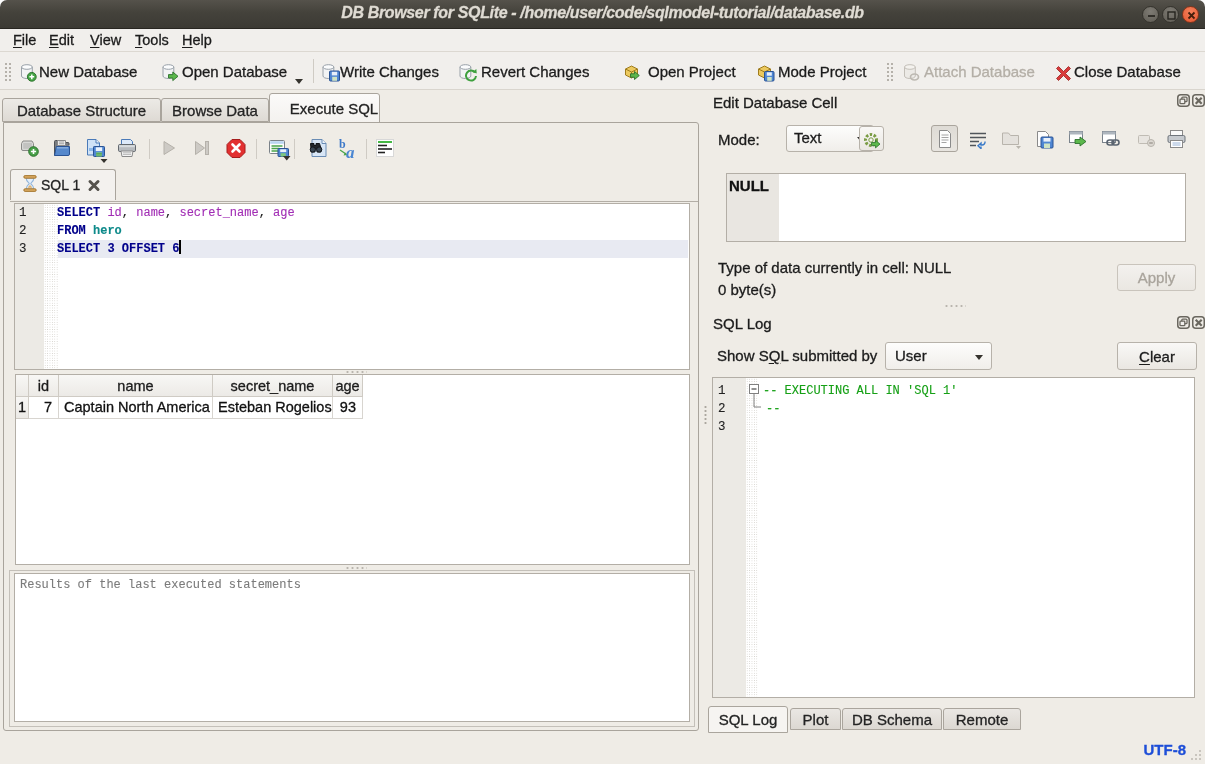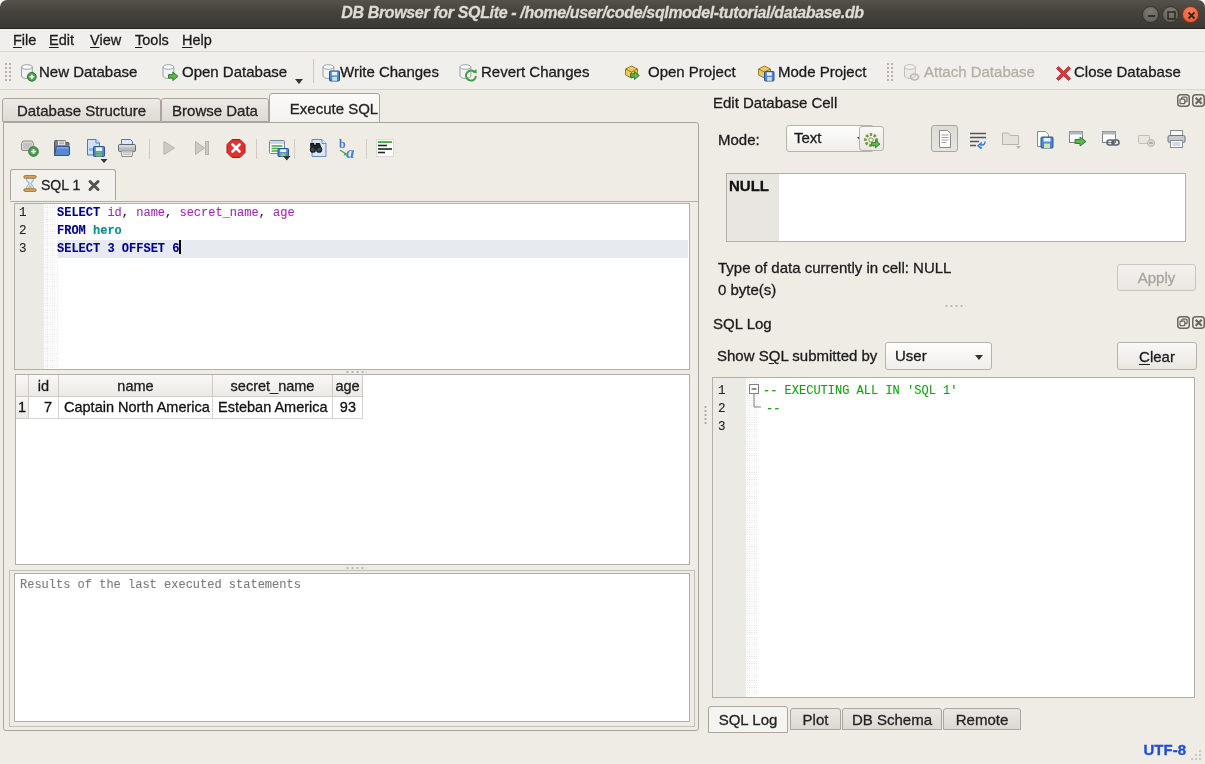--- a/index.html
+++ b/index.html
@@ -343,21 +343,21 @@
 
   <div class="grid">
     <div class="hcell" style="left:0; width:13px;"></div>
     <div class="hcell" style="left:13px; width:30px;">id</div>
     <div class="hcell" style="left:43px; width:154px;">name</div>
     <div class="hcell" style="left:197px; width:120px;">secret_name</div>
     <div class="hcell" style="left:317px; width:30px;">age</div>
     <div class="cell" style="left:0; width:13px; text-align:center; background:linear-gradient(#f8f7f5,#eceae6); border-right:1px solid #cfcbc4; border-bottom:1px solid #cfcbc4;">1</div>
     <div class="cell" style="left:13px; width:30px; text-align:right; padding-right:6px;">7</div>
     <div class="cell" style="left:43px; width:154px; padding-left:5px;">Captain North America</div>
-    <div class="cell" style="left:197px; width:120px; padding-left:5px;">Esteban America</div>
+    <div class="cell" style="left:197px; width:120px; padding-left:5px;">Esteban Rogelios</div>
     <div class="cell" style="left:317px; width:30px; text-align:right; padding-right:6px;">93</div>
   </div>
 
   <div class="hdots" style="left:341px; top:443px;"></div>
 
   <div class="resframe">
     <div class="resmsg">Results of the last executed statements</div>
   </div>
 </div>
 

